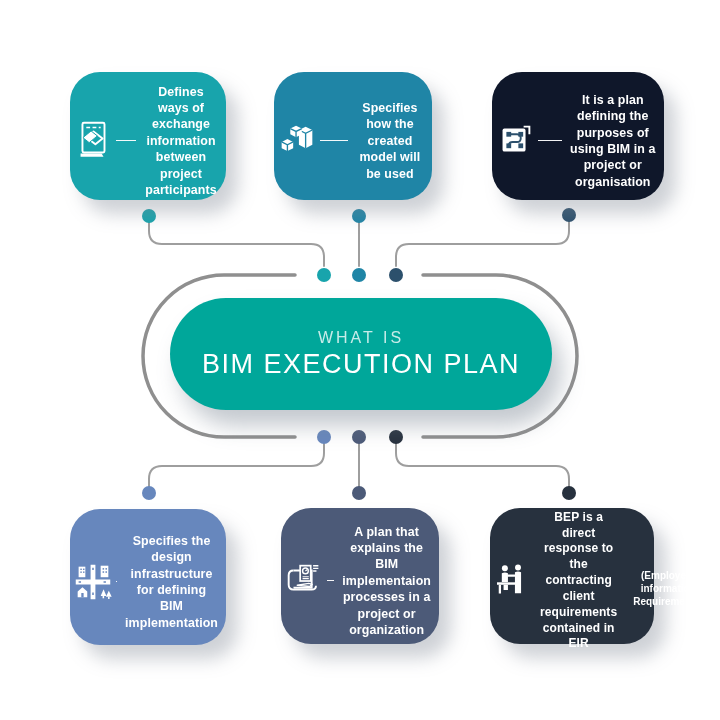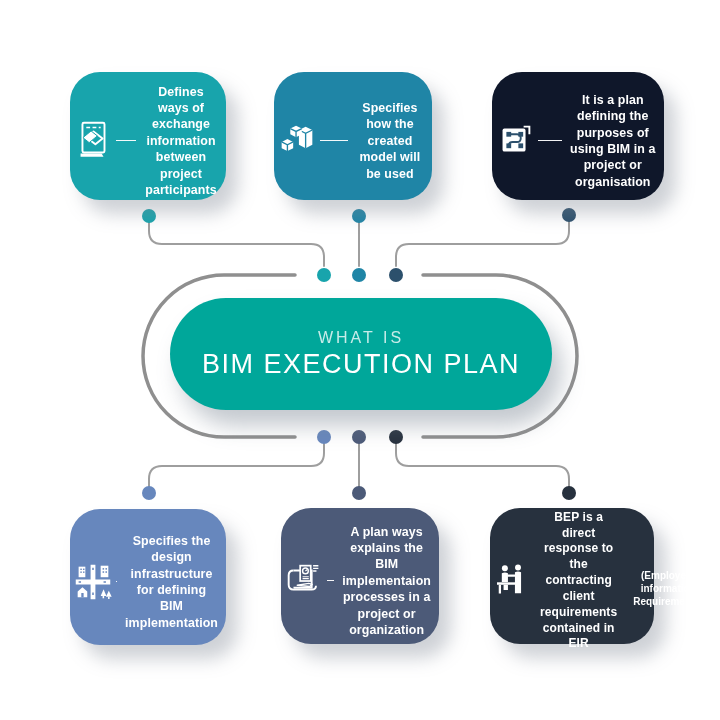--- a/index.html
+++ b/index.html
@@ -152,21 +152,21 @@
       <path d="M13 13 H32 V31 H13" fill="none" stroke="#fff" stroke-width="2"></path>
       <path d="M13 13 C9.5 13 8 15 8 18 V28 C8 31 9.5 33 13 33 H32 C35 33 36.5 31.5 36.5 29" fill="none" stroke="#fff" stroke-width="2"></path>
       <rect x="20" y="8" width="11" height="16" fill="var(--bg)" stroke="#fff" stroke-width="1.8"></rect>
       <circle cx="25.5" cy="13.5" r="3" fill="none" stroke="#fff" stroke-width="1.5"></circle>
       <path d="M25.5 13.5 L27.5 12" stroke="#fff" stroke-width="1.3"></path>
       <path d="M22.5 19.5 H29 M22.5 21.5 H29" stroke="#fff" stroke-width="1.1"></path>
       <path d="M33.5 8 H39 M33.5 10.8 H39 M33.5 13.6 H37" stroke="#fff" stroke-width="1.5"></path>
       <path d="M17 28.5 L29 26.5 L32.5 27.5 L30 29.8 Z" fill="none" stroke="#fff" stroke-width="1.5" stroke-linejoin="round"></path>
     </svg>
     <hr class="divider">
-    <div class="txt">A plan ways explains the BIM implementaion processes in a project or organization</div>
+    <div class="txt">A plan that explains the BIM implementaion processes in a project or organization</div>
   </div>
 
   <div id="card-6" class="card c6">
     <svg class="icon" viewBox="0 0 48 48">
       <circle cx="17" cy="9.5" r="3.4" fill="#fff"></circle>
       <circle cx="32" cy="8.5" r="3.4" fill="#fff"></circle>
       <path d="M13.5 15 Q17 13.5 20.5 15 L20.5 25 H13.5 Z" fill="#fff"></path>
       <path d="M35.5 14 Q32 12.5 28.5 14 L28.5 38 H35.5 Z" fill="#fff"></path>
       <rect x="19.5" y="16.5" width="10" height="2.6" rx="1.3" fill="#fff"></rect>
       <rect x="8" y="25.5" width="26" height="2.8" fill="#fff"></rect>

